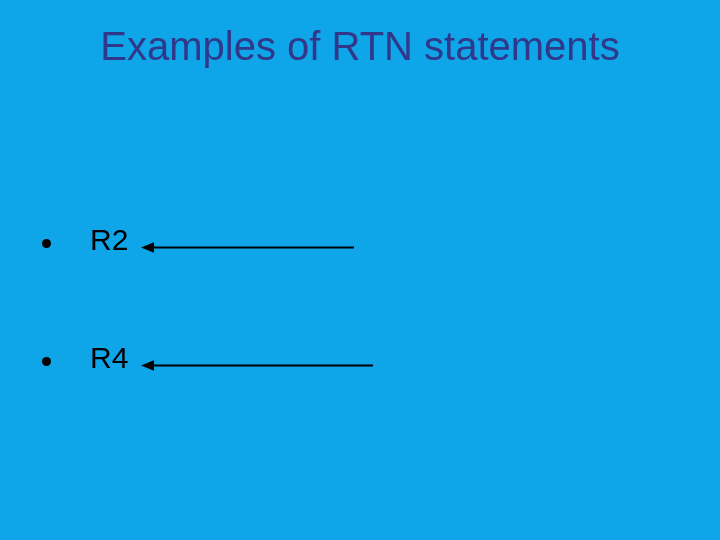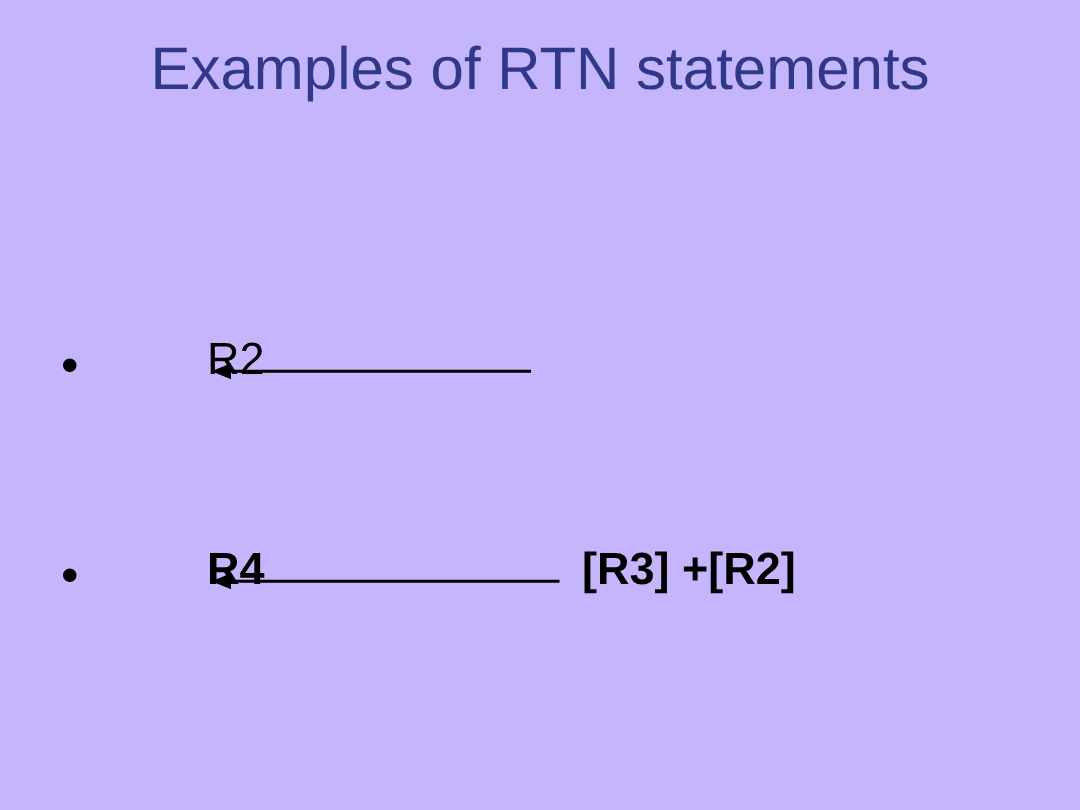--- a/index.html
+++ b/index.html
@@ -4,21 +4,21 @@
 <style>
   html, body {
     margin: 0;
     padding: 0;
     background: #ffffff;
   }
   .slide {
     position: relative;
     width: 720px;
     height: 540px;
-    background: #c4b5fd;
+    background: #0ea5e9;
     overflow: hidden;
     font-family: "Liberation Sans", sans-serif;
   }
   .slide-title {
     position: absolute;
     top: 22px;
     left: 0;
     width: 720px;
     text-align: center;
     font-size: 40px;
@@ -28,39 +28,38 @@
     letter-spacing: 0px;
     white-space: nowrap;
   }
   .row {
     position: absolute;
     left: 0;
     width: 720px;
     height: 40px;
   }
   .row-0 { top: 225px; }
-  .row-1 { top: 365px; font-weight: bold; }
+  .row-1 { top: 343px; }
   .bullet-dot {
     position: absolute;
     left: 42px;
     top: 14px;
     width: 9px;
     height: 9px;
     border-radius: 50%;
     background: #000000;
   }
   .target-label {
     position: absolute;
     left: 90px;
     top: 0;
     font-size: 30px;
     line-height: 30px;
     color: #000000;
     white-space: nowrap;
-    margin-left: 48px;
   }
   .arrow {
     position: absolute;
     left: 141px;
     top: 16px;
     display: block;
   }
   .source-label {
     position: absolute;
     left: 388px;
@@ -87,16 +86,15 @@
     </svg>
   </div>
 
   <div class="row row-1">
     <span class="bullet-dot"></span>
     <span class="target-label">R4</span>
     <svg class="arrow" width="233" height="13" viewBox="0 0 233 13" aria-hidden="true">
       <line x1="11" y1="6.5" x2="232" y2="6.5" stroke="#000000" stroke-width="2"></line>
       <polygon points="0,6.5 13,1.2 13,11.8" fill="#000000"></polygon>
     </svg>
-    <span class="source-label">[R3] +[R2]</span>
   </div>
 
 </div>
 
 </body></html>

